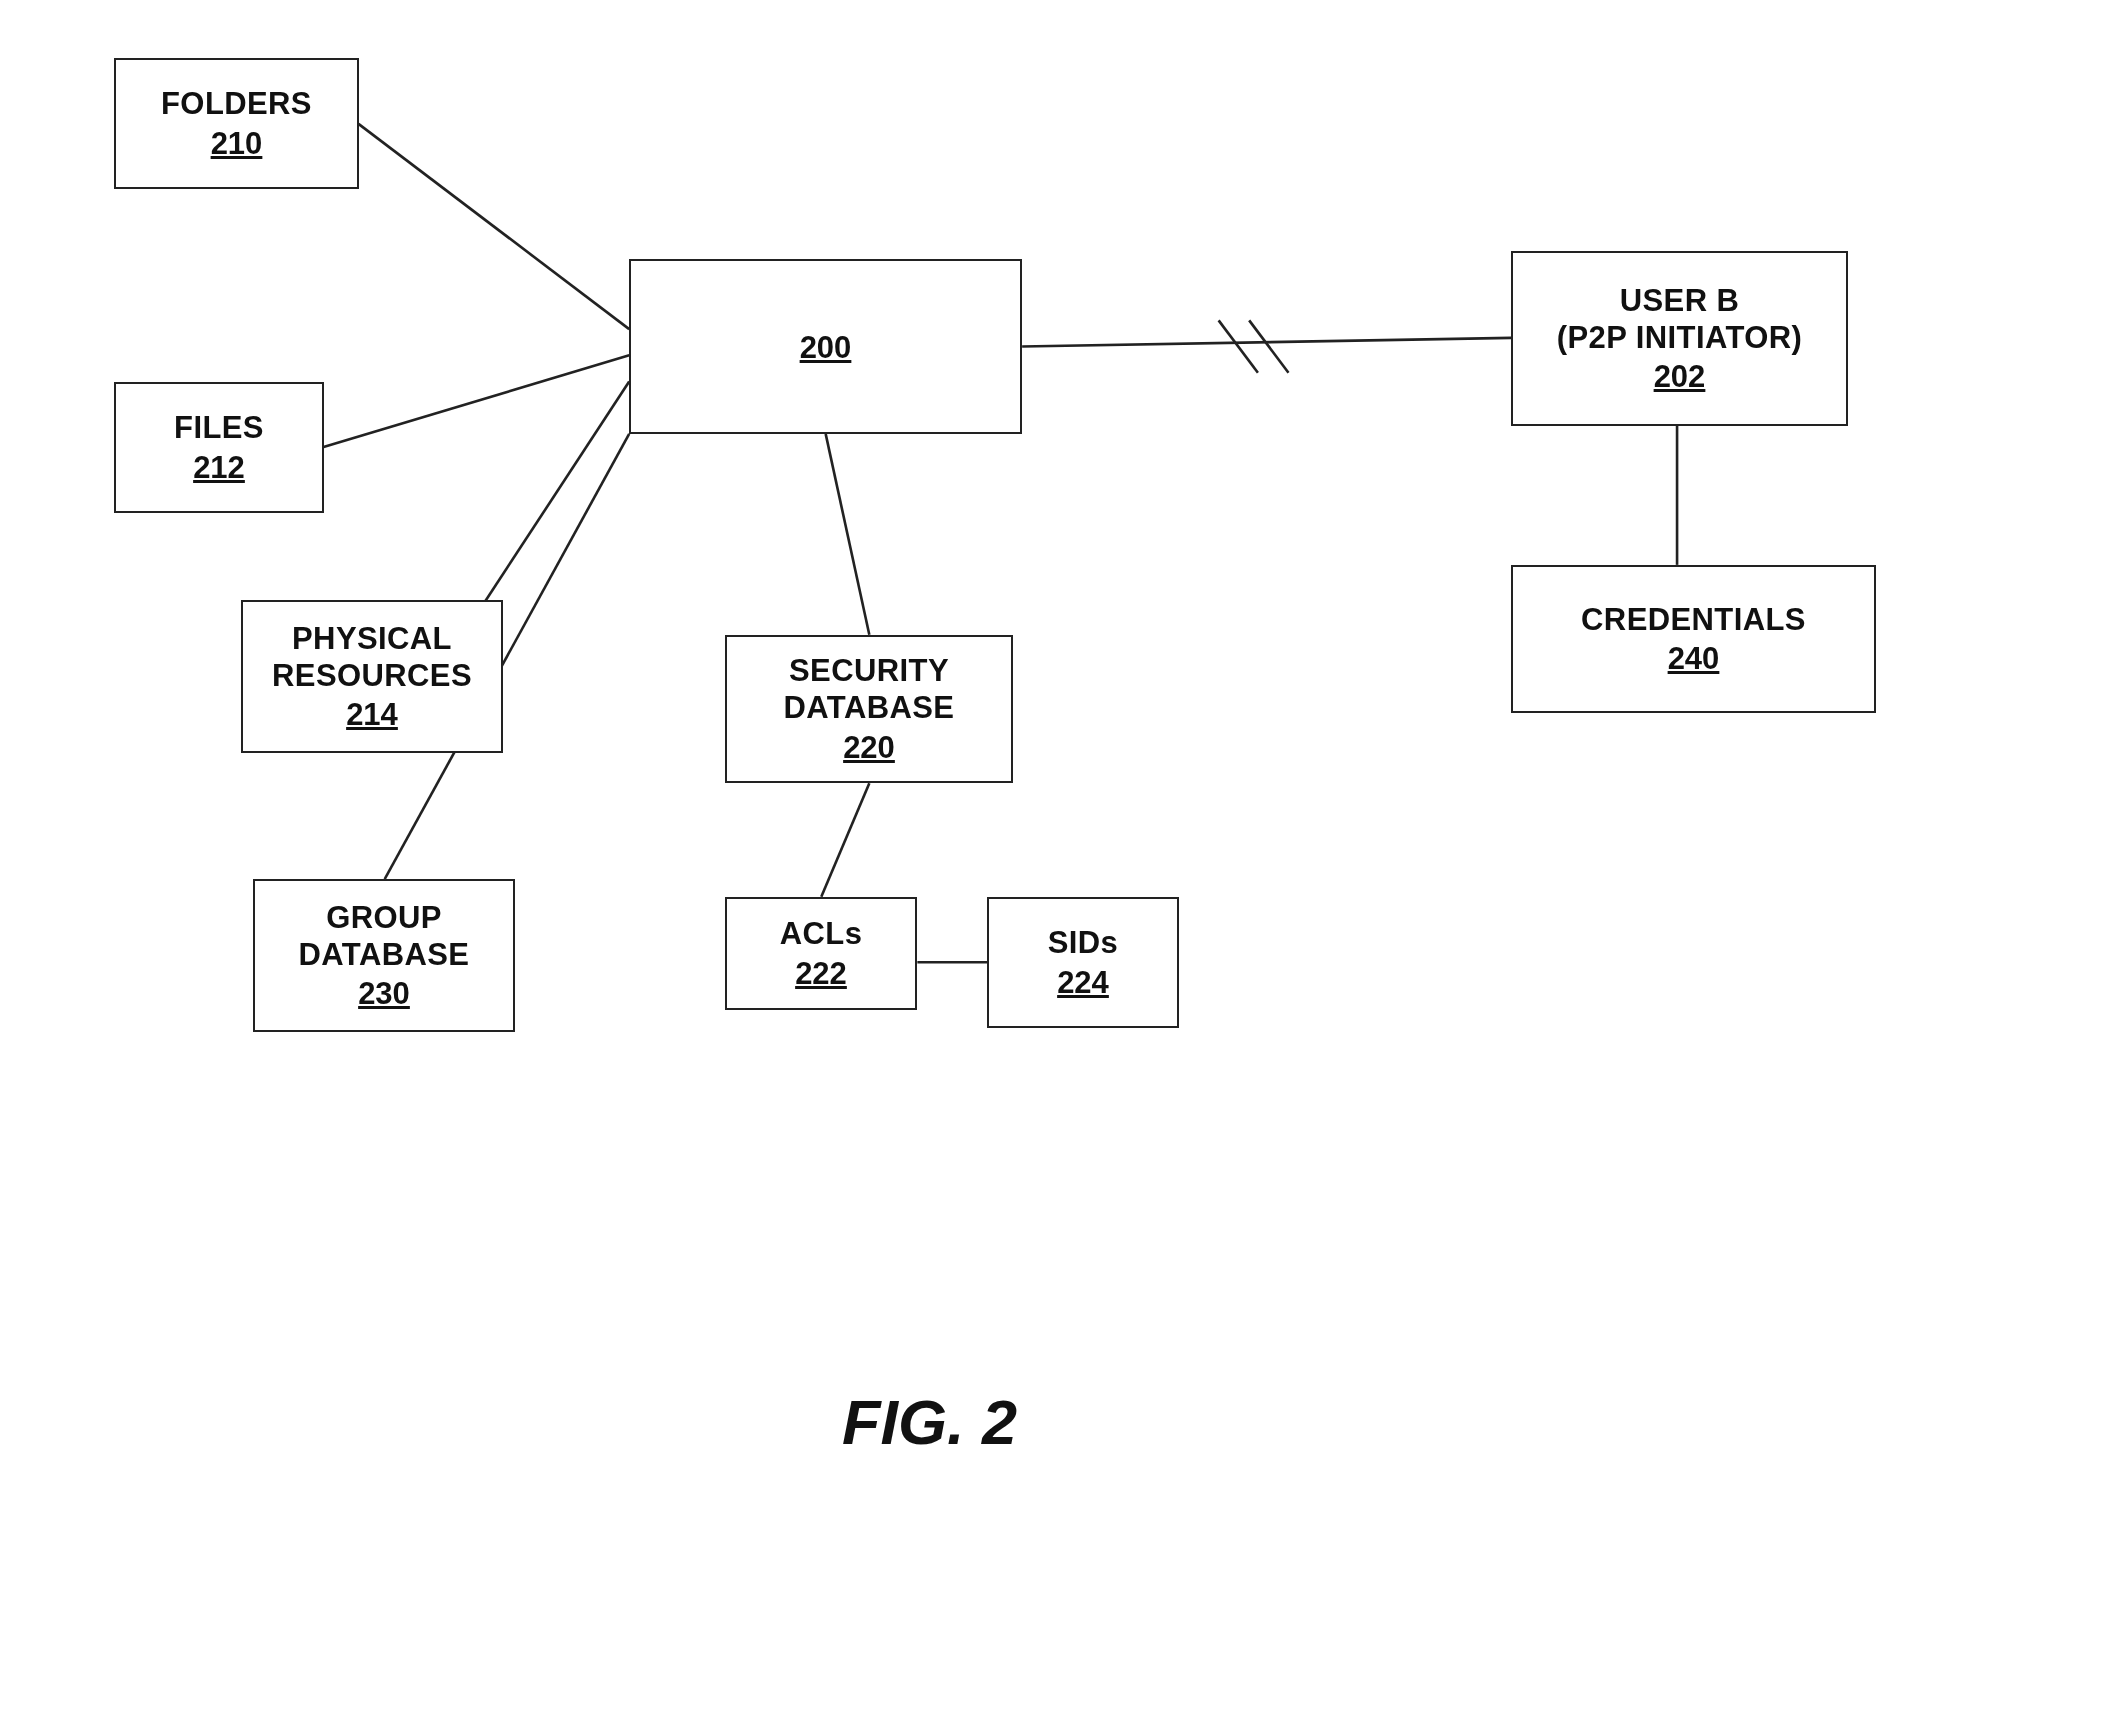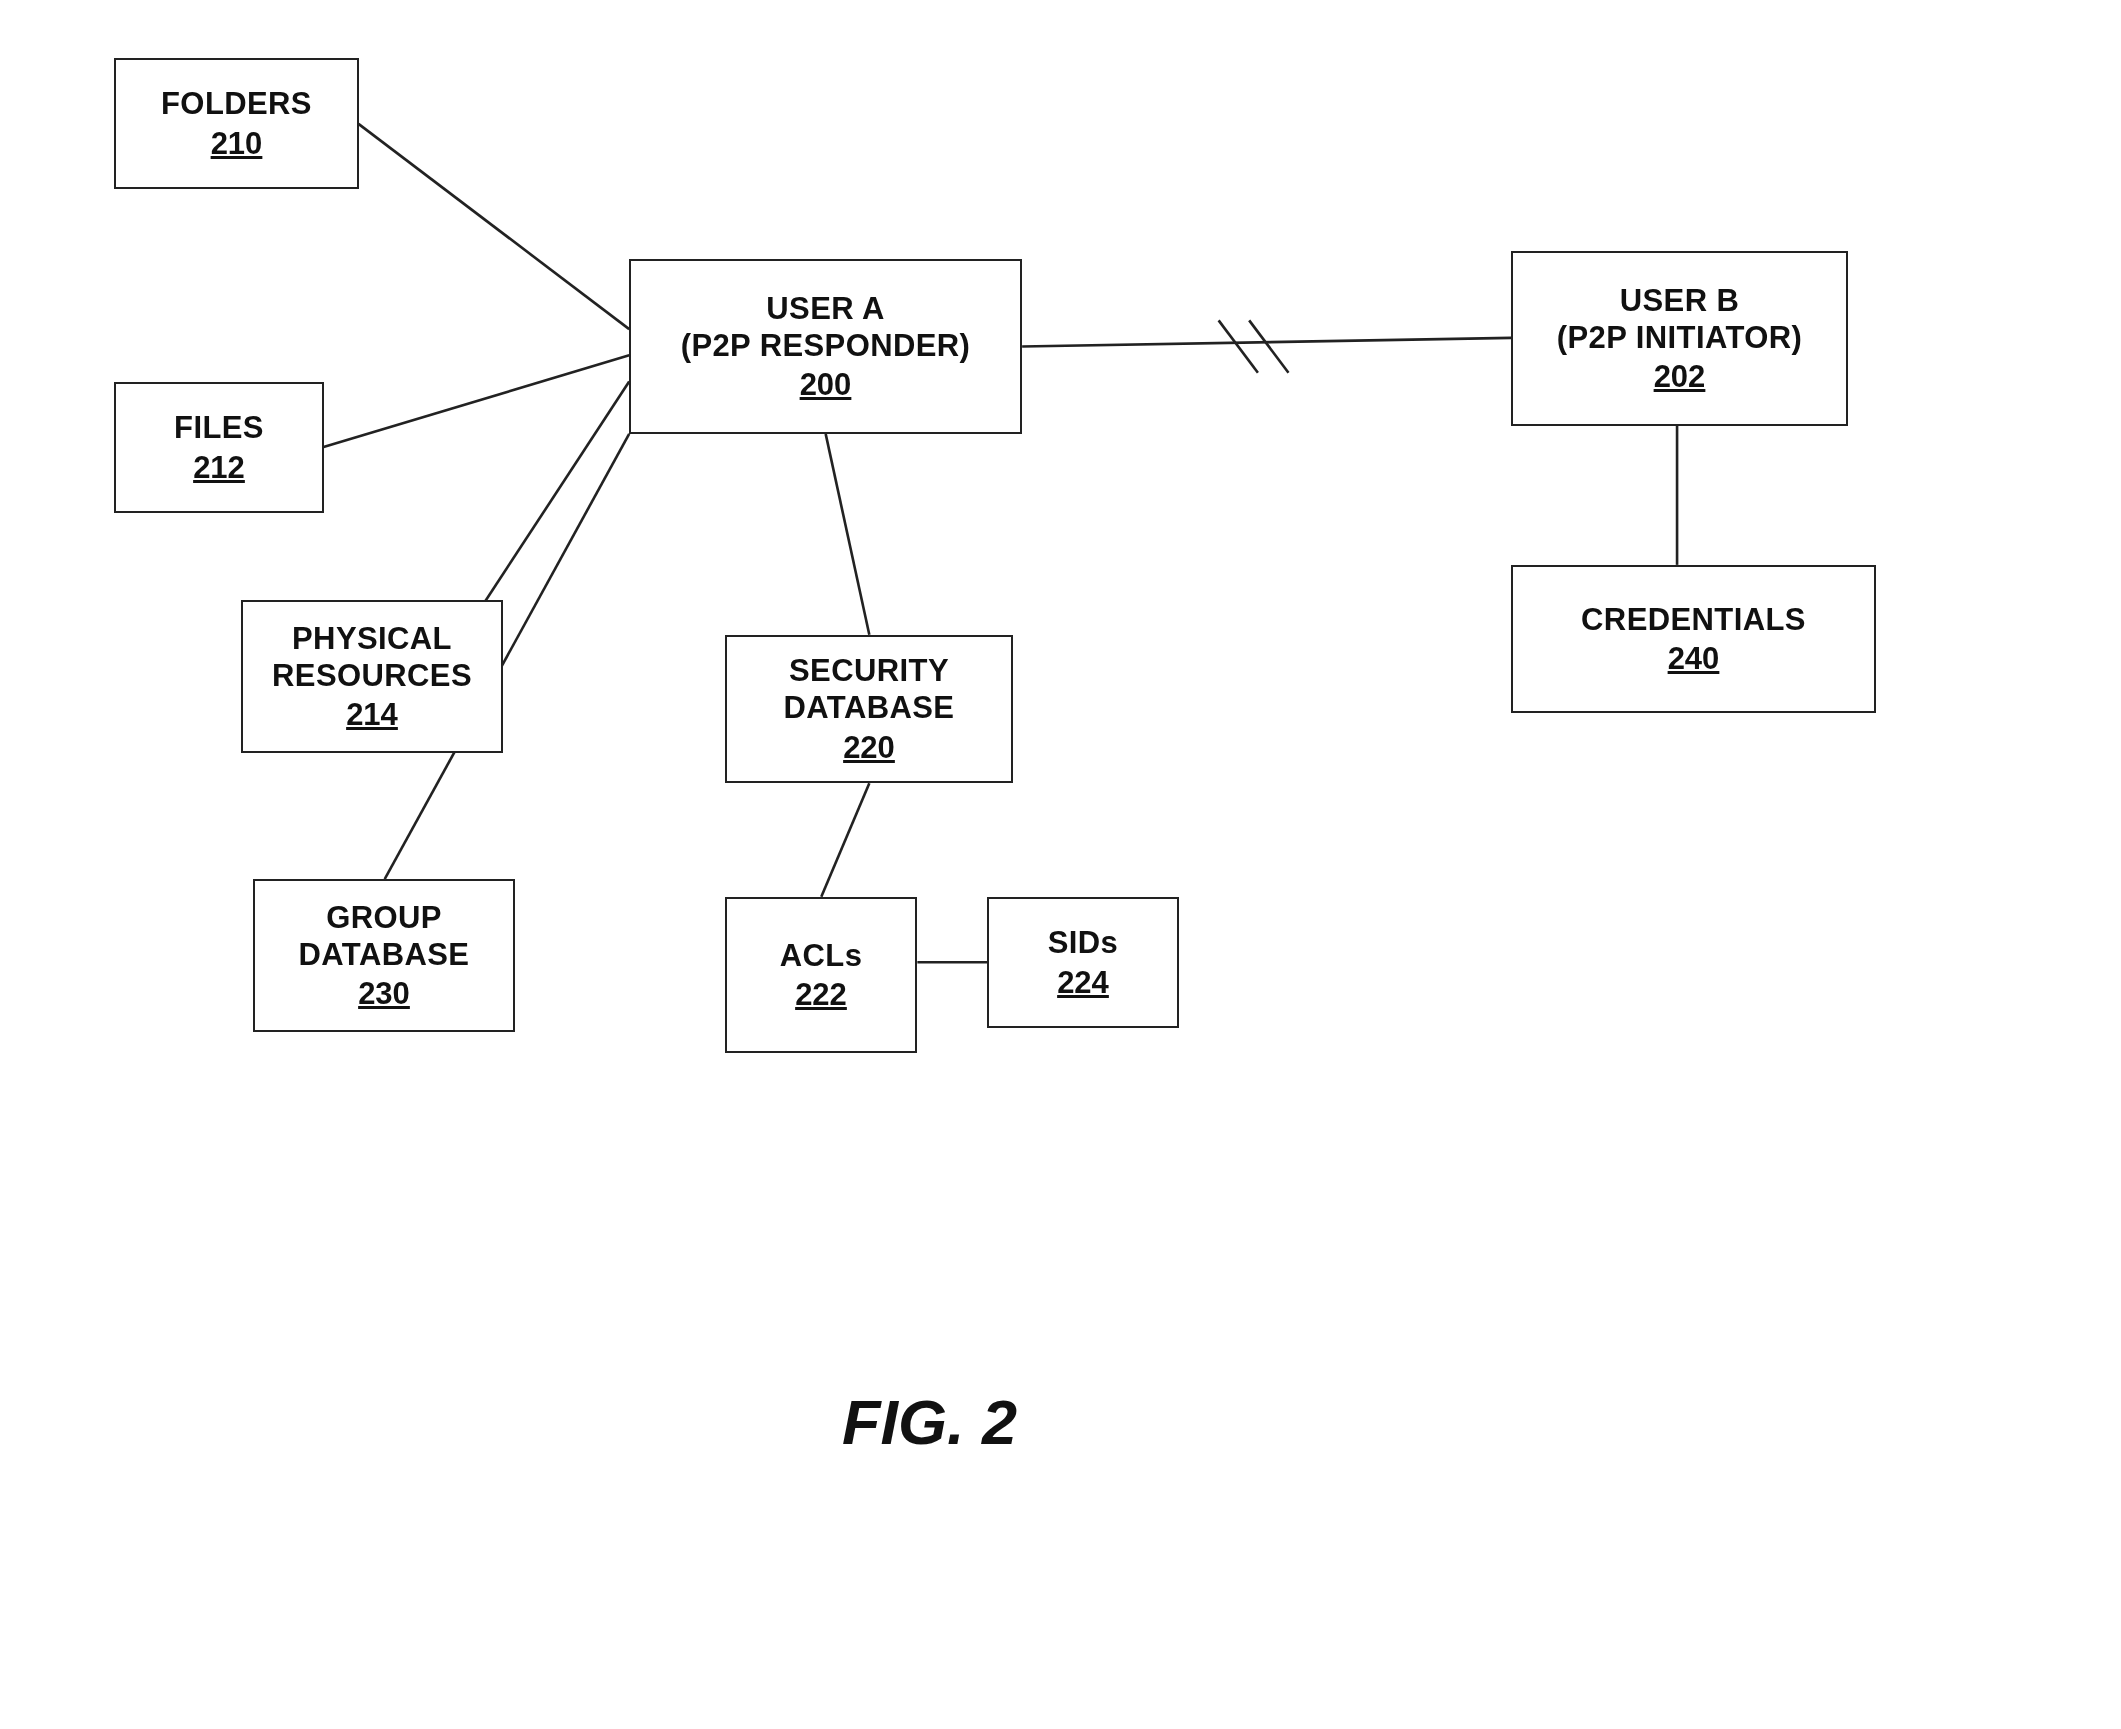--- a/index.html
+++ b/index.html
@@ -101,35 +101,34 @@
     <span class="box-label">FILES</span>
     <span class="box-number">212</span>
   </div>
 
   <div class="box" style="left:201px; top:594px; width:262px; height:153px;margin-left:40px;">
     <span class="box-label">PHYSICAL<br>RESOURCES</span>
     <span class="box-number">214</span>
   </div>
 
   <div class="box" style="left:629px; top:253px; width:393px; height:175px;">
-    <span class="box-label">USER A<br>(P2P RESPONDER)</span>
     <span class="box-number">200</span>
   </div>
 
   <div class="box" style="left:1511px; top:245px; width:337px; height:175px;">
     <span class="box-label">USER B<br>(P2P INITIATOR)</span>
     <span class="box-number">202</span>
   </div>
 
   <div class="box" style="left:725px; top:629px; width:288px; height:148px;">
     <span class="box-label">SECURITY<br>DATABASE</span>
     <span class="box-number">220</span>
   </div>
 
-  <div class="box" style="left:725px; top:891px; width:192px; height:156px;">
+  <div class="box" style="left:725px; top:891px; width:192px; height:113px;">
     <span class="box-label">ACLs</span>
     <span class="box-number">222</span>
   </div>
 
   <div class="box" style="left:987px; top:891px; width:192px; height:131px;">
     <span class="box-label">SIDs</span>
     <span class="box-number">224</span>
   </div>
 
   <div class="box" style="left:253px; top:873px; width:262px; height:153px;">

